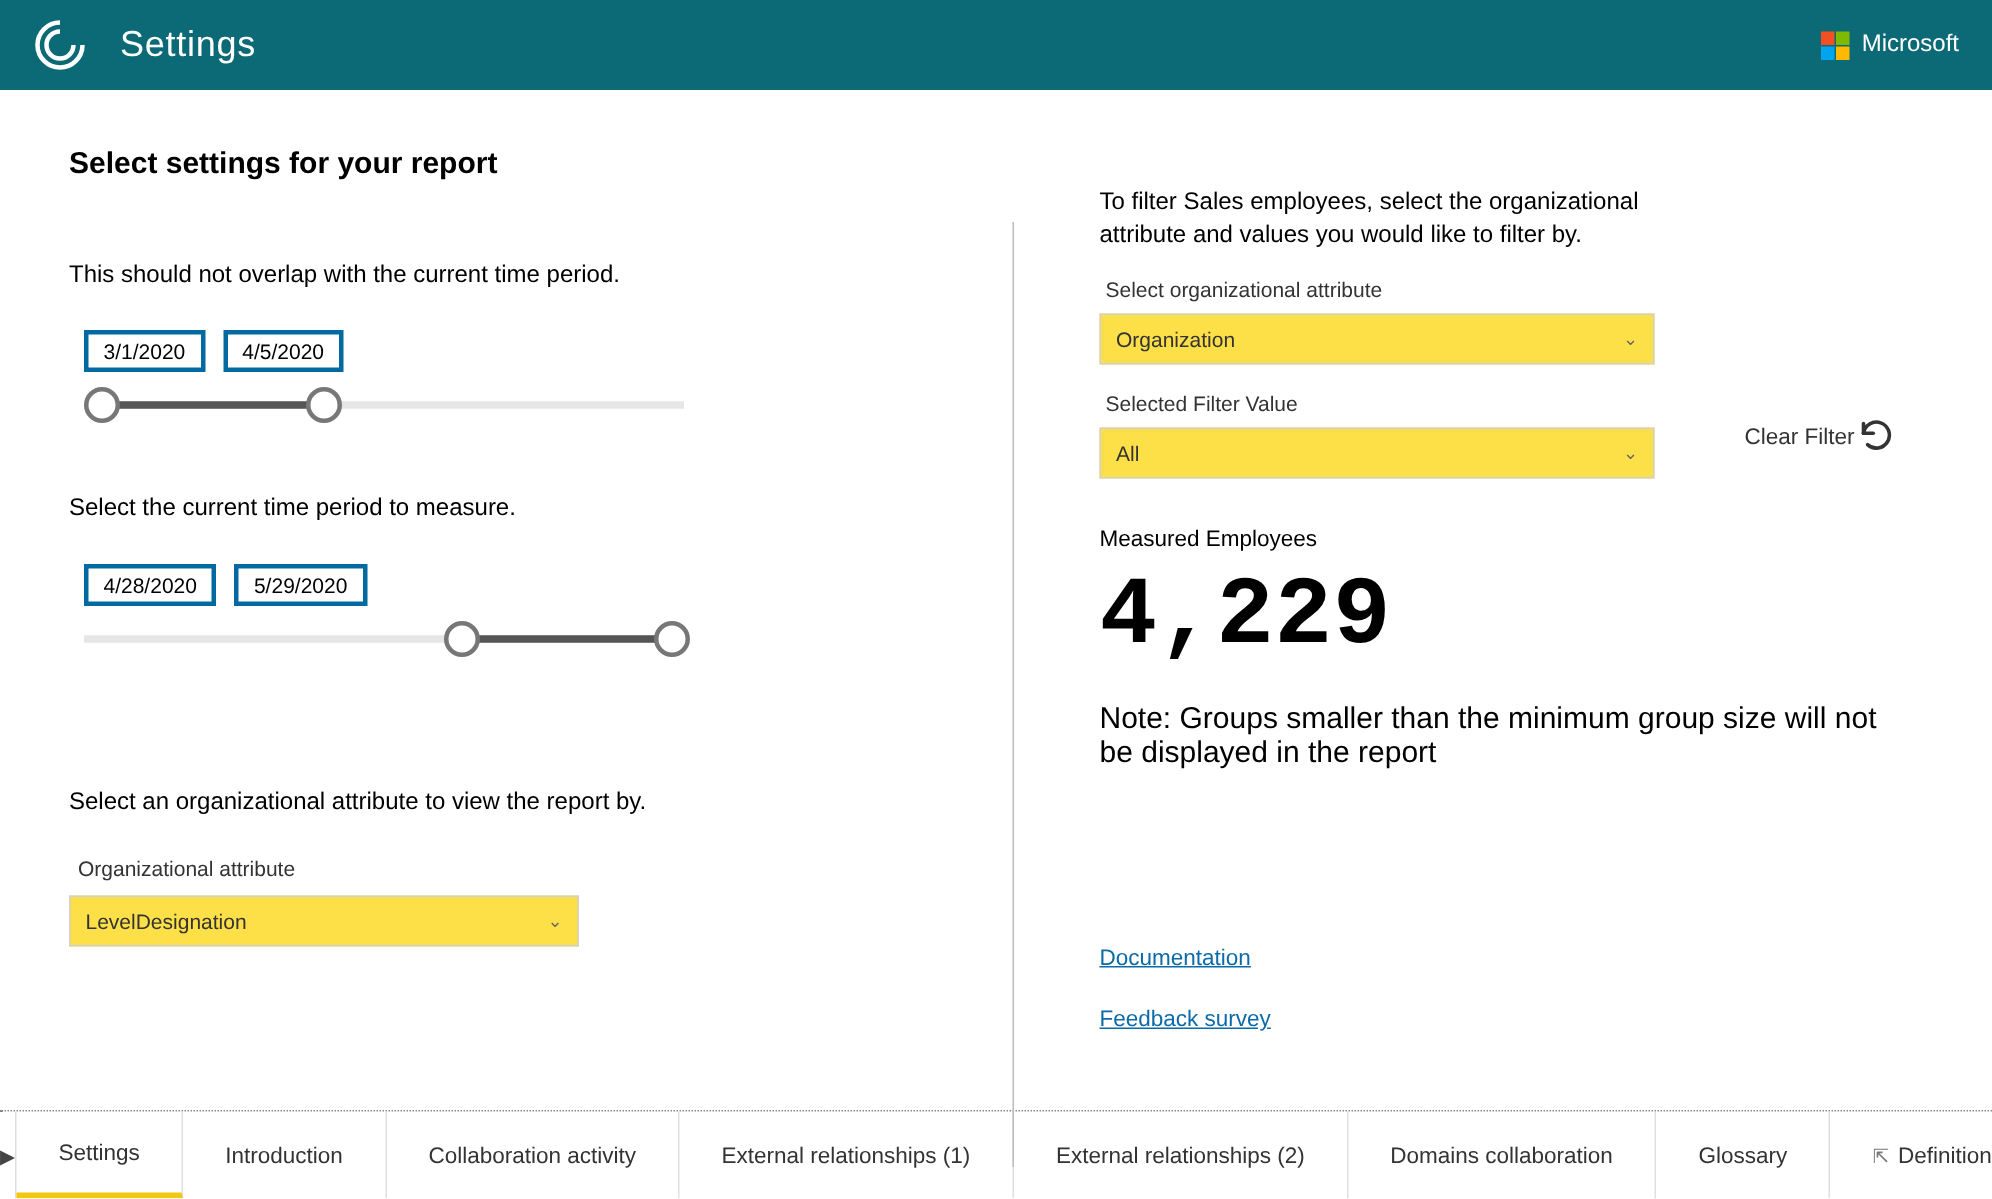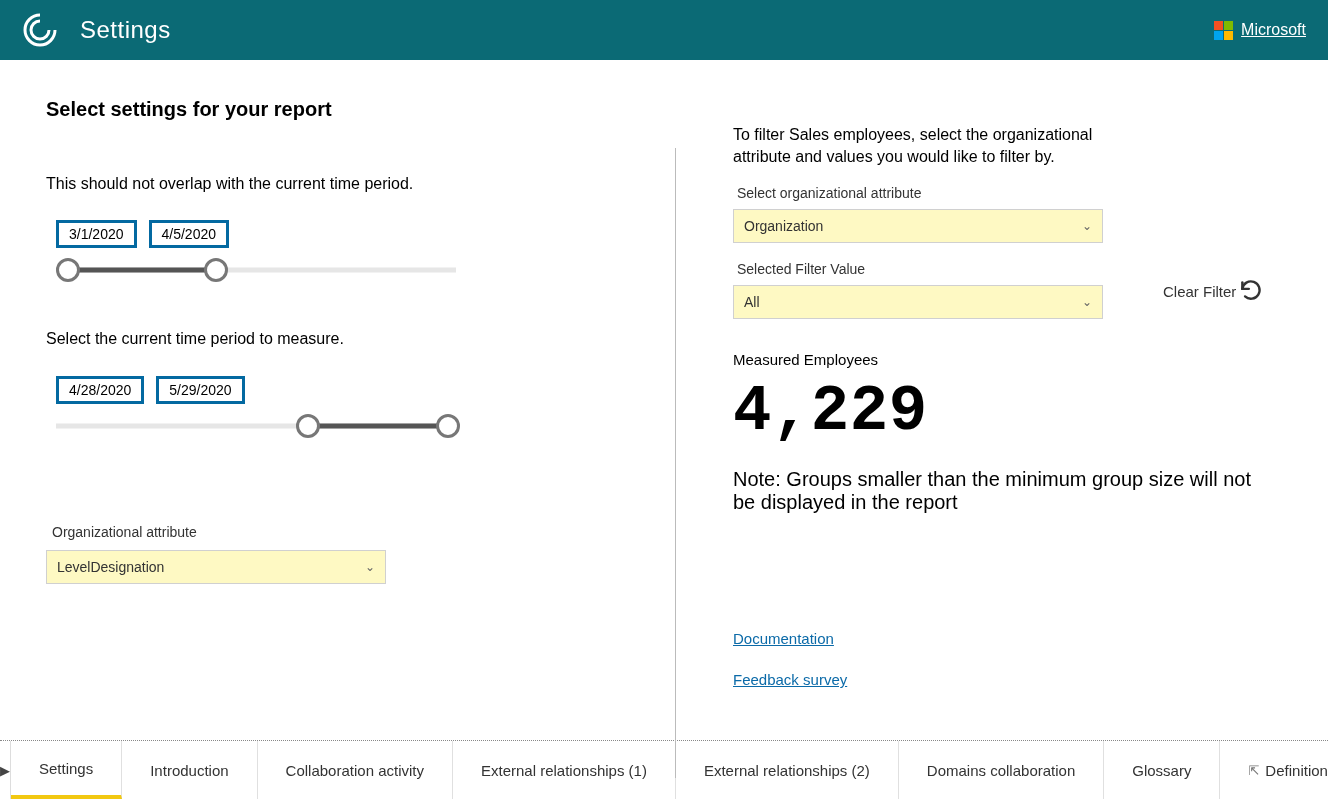--- a/index.html
+++ b/index.html
@@ -12,21 +12,21 @@
     color: #fff;
     display: flex;
     align-items: center;
     padding: 0 22px;
     gap: 22px;
   }
   .topbar .logo-swirl {
     width: 36px; height: 36px; display:flex; align-items:center; justify-content:center;
   }
   .topbar h1 { font-size: 24px; font-weight: 400; letter-spacing: .5px; }
-  .ms-logo { margin-left:auto; display:flex; align-items:center; gap:8px; font-size:16px; color:#fff;text-decoration:underline; }
+  .ms-logo { margin-left:auto; display:flex; align-items:center; gap:8px; font-size:16px; color:#fff; }
   .ms-squares { display:grid; grid-template-columns: 9px 9px; grid-template-rows: 9px 9px; gap:1px; }
   .ms-squares span { display:block; width:9px; height:9px; }
   .ms-squares span:nth-child(1){background:#f25022;}
   .ms-squares span:nth-child(2){background:#7fba00;}
   .ms-squares span:nth-child(3){background:#00a4ef;}
   .ms-squares span:nth-child(4){background:#ffb900;}
 
   
   .content {
     height: 680px;
@@ -84,21 +84,21 @@
   .label-small { font-size:14px; color:#333; margin-bottom:10px; margin-left:6px; }
 
   .select-box {
     border:1px solid #d0d0d0;
     height:34px;
     width:340px;
     display:flex; align-items:center; justify-content:space-between;
     padding:0 10px;
     font-size:14px;
     color:#333;
-    background:#fef9c3;
+    background:#fde047;
   }
   .chev { font-size:12px; color:#666; }
 
   
   .col-right p.filter-intro { font-size:16px; line-height:1.35; margin-bottom:18px; max-width:360px; }
   .field-label { font-size:14px; color:#333; margin:0 0 8px 4px; }
   .col-right .select-box { width:370px; margin-bottom:18px; }
 
   .clear-row { position:absolute; top:218px; left:488px; display:flex; align-items:center; gap:2px; font-size:15px; color:#333; }
   .clear-row svg { width:26px; height:26px; }
@@ -186,20 +186,21 @@
     </div>
     <div class="slider-track">
       <div class="rail"></div>
       <div class="range" style="left:63%; width:35%;"></div>
       <div class="thumb" style="left:63%;"></div>
       <div class="thumb" style="left:98%;"></div>
     </div>
 
     <div style="height:40px"></div>
 
+    <p class="intro">Select an organizational attribute to view the report by.</p>
     <div class="label-small">Organizational attribute</div>
     <div class="select-box">
       <span>LevelDesignation</span>
       <span class="chev">⌄</span>
     </div>
   </div>
 
   <div class="col-right">
     <p class="filter-intro">To filter Sales employees, select the organizational attribute and values you would like to filter by.</p>
 

